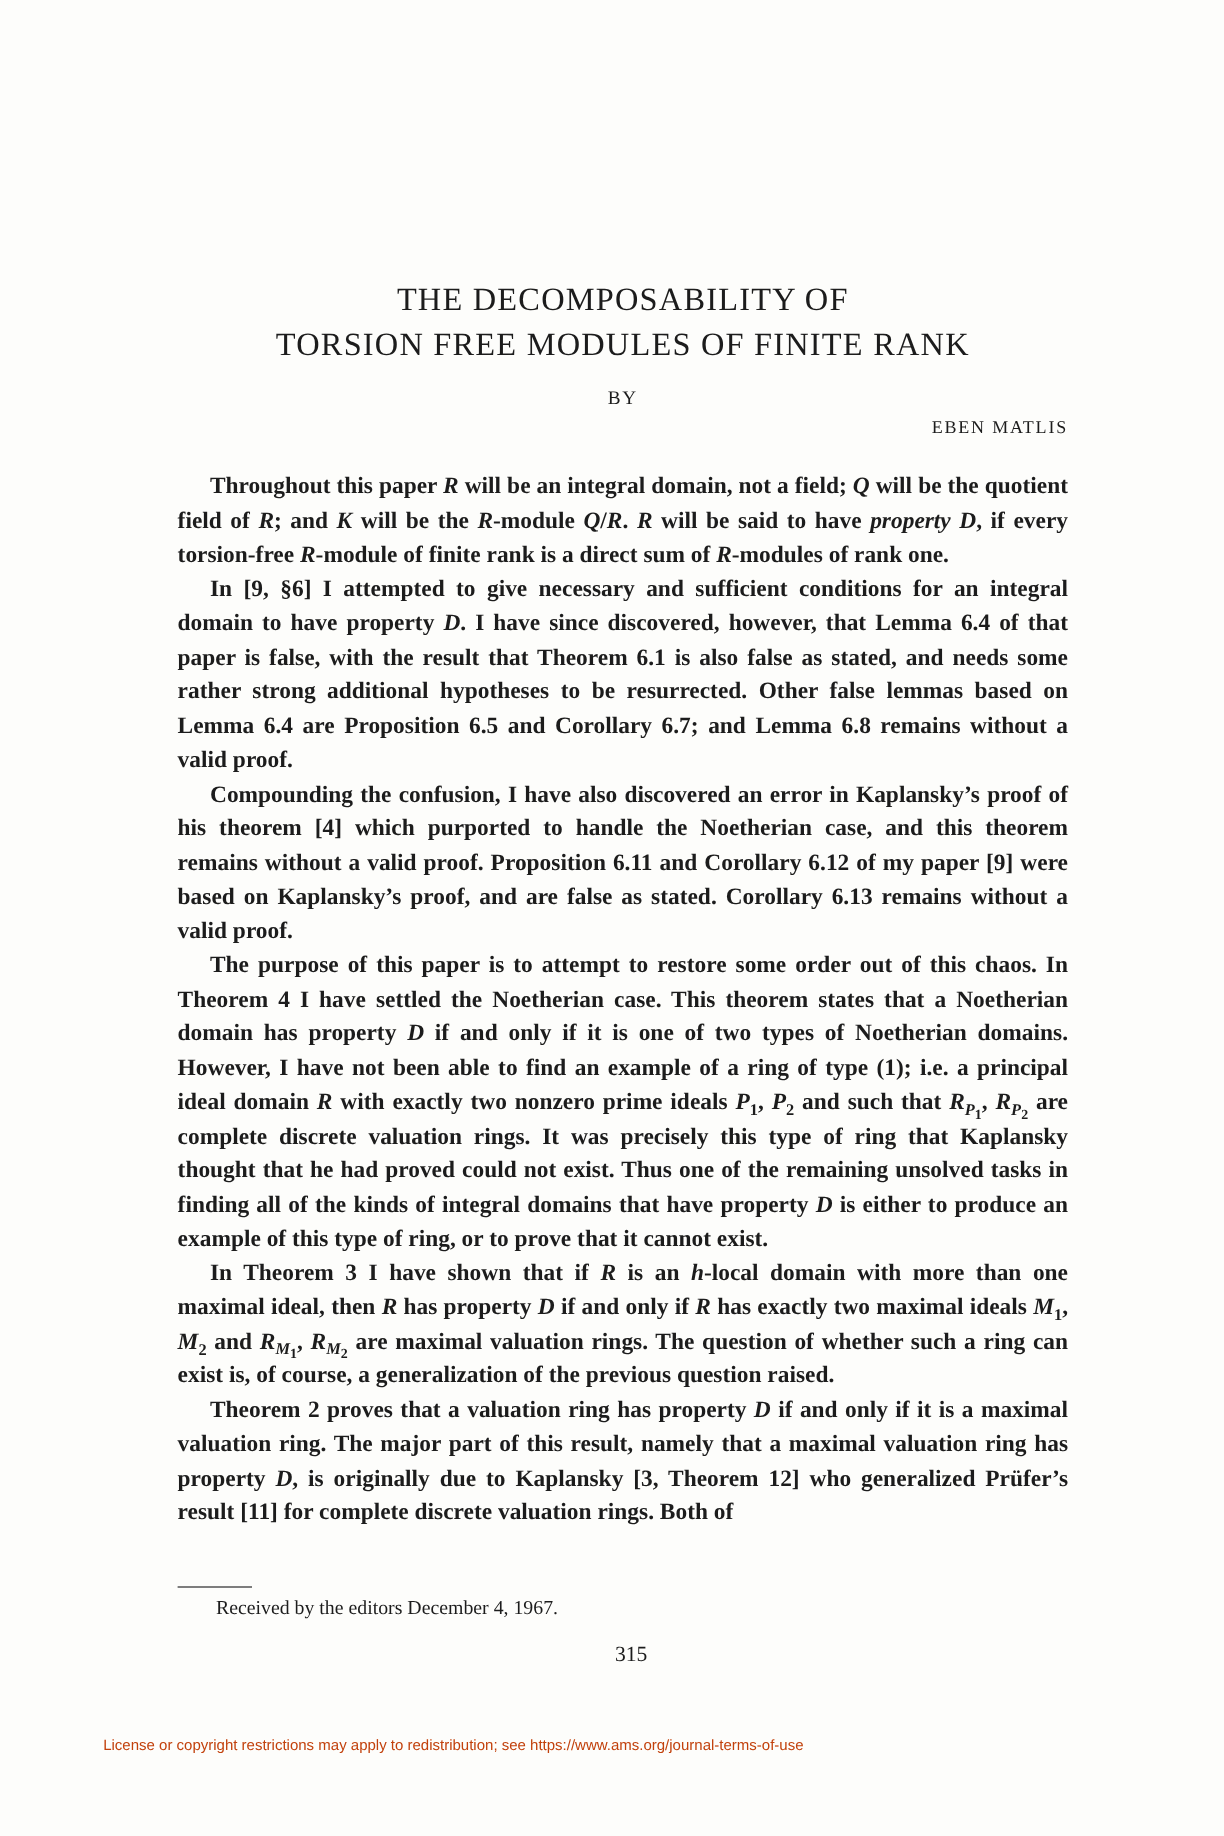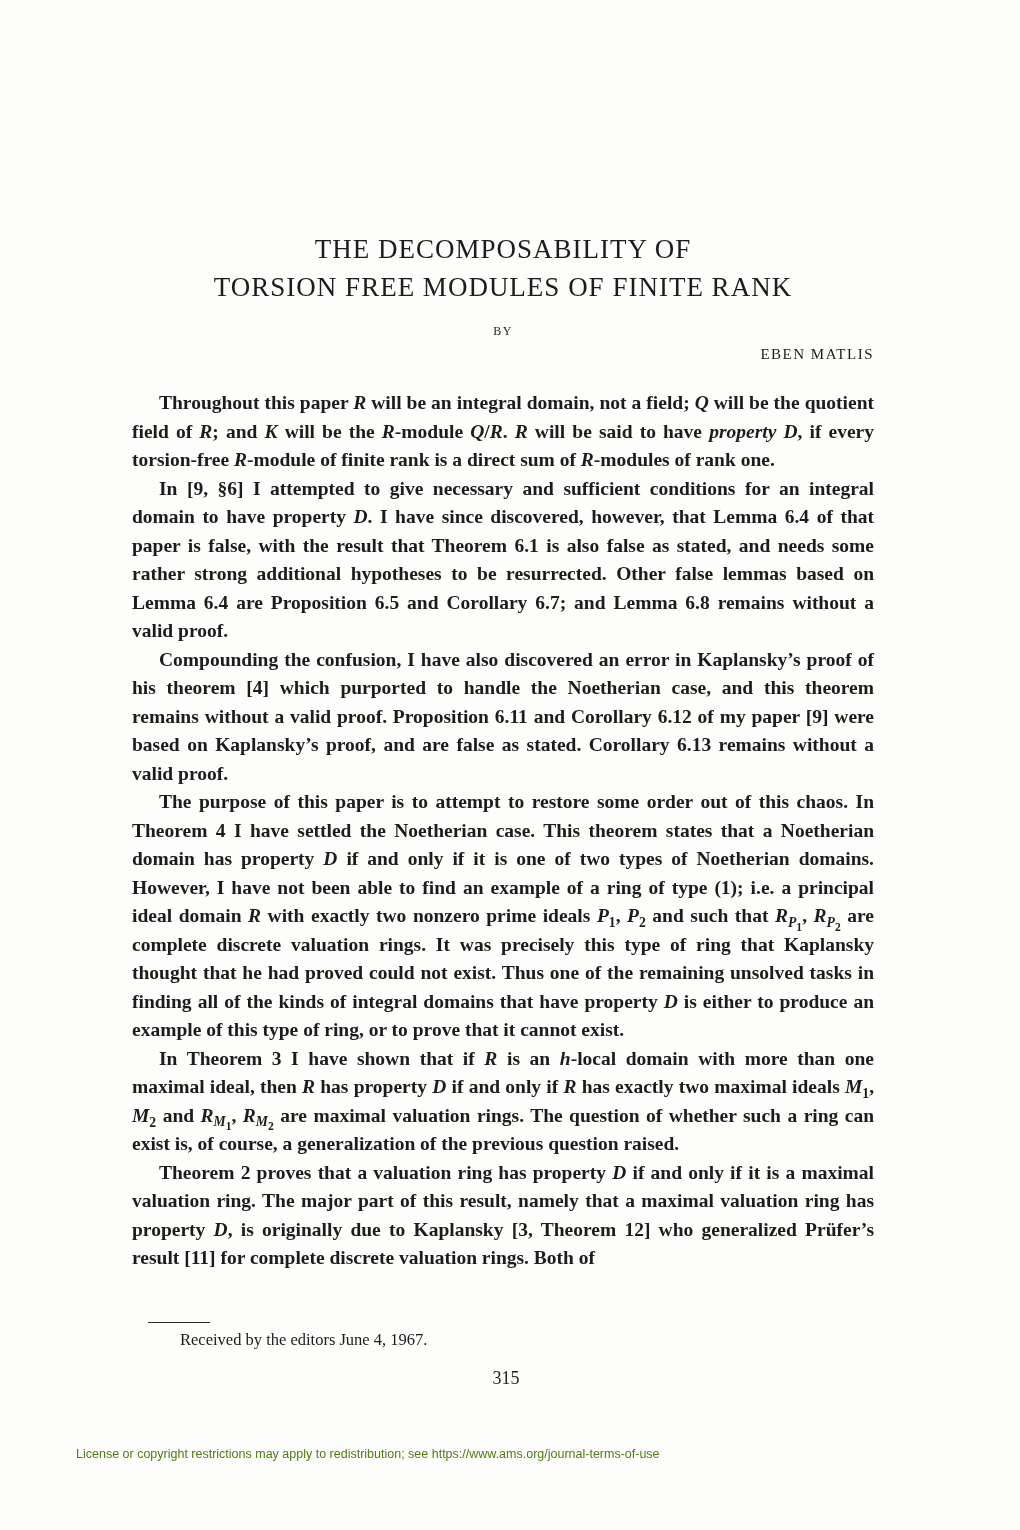--- a/index.html
+++ b/index.html
@@ -9,34 +9,34 @@
     background: #fdfdfb;
     position: relative;
     font-family: "Liberation Serif", "DejaVu Serif", serif;
     color: #1c1c1c;
     margin: 0 auto;
     overflow: hidden;
     box-sizing: border-box;
   }
   .content {
     position: absolute;
-    left: 132px; top: 230px;
+    left: 148px; top: 230px;
     width: 742px;
   }
   .title {
     text-align: center;
     font-size: 27px;
     line-height: 38px;
     letter-spacing: 1px;
     font-weight: 400;
     margin: 0;
   }
   .byline-label {
     text-align: center;
-    font-size: 12px;
+    font-size: 16px;
     letter-spacing: 1.5px;
     margin-top: 18px;
   }
   .author {
     text-align: right;
     font-size: 15px;
     letter-spacing: 1.5px;
     margin-top: 7px;
   }
   .body-text {
@@ -60,31 +60,31 @@
     border: none;
     border-top: 1.5px solid #2a2a2a;
     margin: 0 0 7px 0;
   }
   .footnote-text {
     font-size: 16.5px;
     padding-left: 32px;
   }
   .page-number {
     position: absolute;
-    left: 135px; top: 1368px;
+    left: 155px; top: 1368px;
     width: 742px;
     text-align: center;
     font-size: 18px;
   }
   .license {
     position: absolute;
-    left: 76px; top: 1447px;
+    left: 86px; top: 1447px;
     font-family: "Liberation Sans", "DejaVu Sans", sans-serif;
     font-size: 12.5px;
-    color: #4d7c0f;
+    color: #c2410c;
   }
 </style>
 </head>
 <body>
 
 <div class="scan-page">
 
   <div class="content">
 
     <h1 class="title">
@@ -101,20 +101,20 @@
       <p>Compounding the confusion, I have also discovered an error in Kaplansky’s proof of his theorem [4] which purported to handle the Noetherian case, and this theorem remains without a valid proof. Proposition 6.11 and Corollary 6.12 of my paper [9] were based on Kaplansky’s proof, and are false as stated. Corollary 6.13 remains without a valid proof.</p>
       <p>The purpose of this paper is to attempt to restore some order out of this chaos. In Theorem 4 I have settled the Noetherian case. This theorem states that a Noetherian domain has property <i>D</i> if and only if it is one of two types of Noetherian domains. However, I have not been able to find an example of a ring of type (1); i.e. a principal ideal domain <i>R</i> with exactly two nonzero prime ideals <i>P</i><sub>1</sub>, <i>P</i><sub>2</sub> and such that <i>R</i><sub><i>P</i><sub>1</sub></sub>, <i>R</i><sub><i>P</i><sub>2</sub></sub> are complete discrete valuation rings. It was precisely this type of ring that Kaplansky thought that he had proved could not exist. Thus one of the remaining unsolved tasks in finding all of the kinds of integral domains that have property <i>D</i> is either to produce an example of this type of ring, or to prove that it cannot exist.</p>
       <p>In Theorem 3 I have shown that if <i>R</i> is an <i>h</i>-local domain with more than one maximal ideal, then <i>R</i> has property <i>D</i> if and only if <i>R</i> has exactly two maximal ideals <i>M</i><sub>1</sub>, <i>M</i><sub>2</sub> and <i>R</i><sub><i>M</i><sub>1</sub></sub>, <i>R</i><sub><i>M</i><sub>2</sub></sub> are maximal valuation rings. The question of whether such a ring can exist is, of course, a generalization of the previous question raised.</p>
       <p>Theorem 2 proves that a valuation ring has property <i>D</i> if and only if it is a maximal valuation ring. The major part of this result, namely that a maximal valuation ring has property <i>D</i>, is originally due to Kaplansky [3, Theorem 12] who generalized Prüfer’s result [11] for complete discrete valuation rings. Both of</p>
     </div>
 
   </div>
 
   <div class="footnote-block">
     <hr class="footnote-rule">
-    <div class="footnote-text">Received by the editors June 4, 1967.</div>
+    <div class="footnote-text">Received by the editors December 4, 1967.</div>
   </div>
 
   <div class="page-number">315</div>
 
   <div class="license">License or copyright restrictions may apply to redistribution; see https://www.ams.org/journal-terms-of-use</div>
 
 </div>
 
 </body></html>

